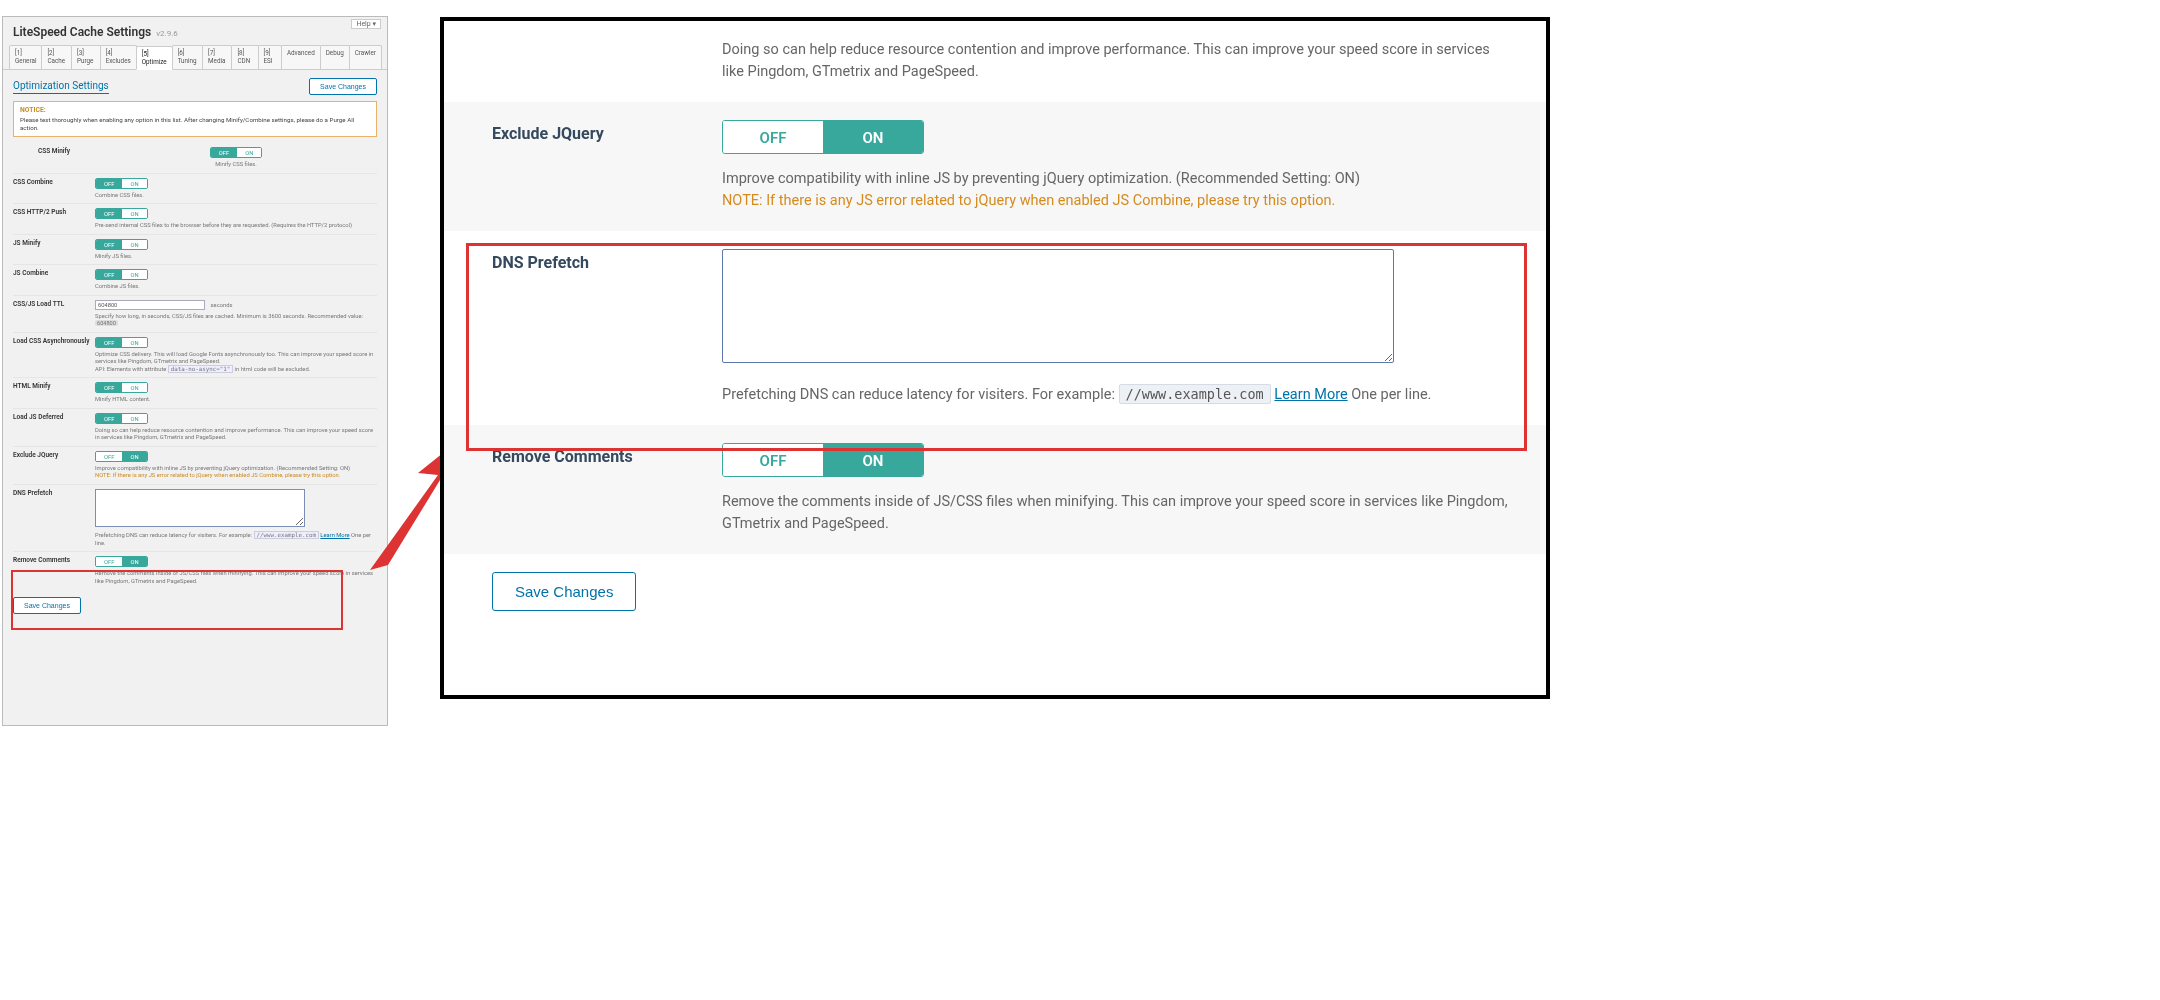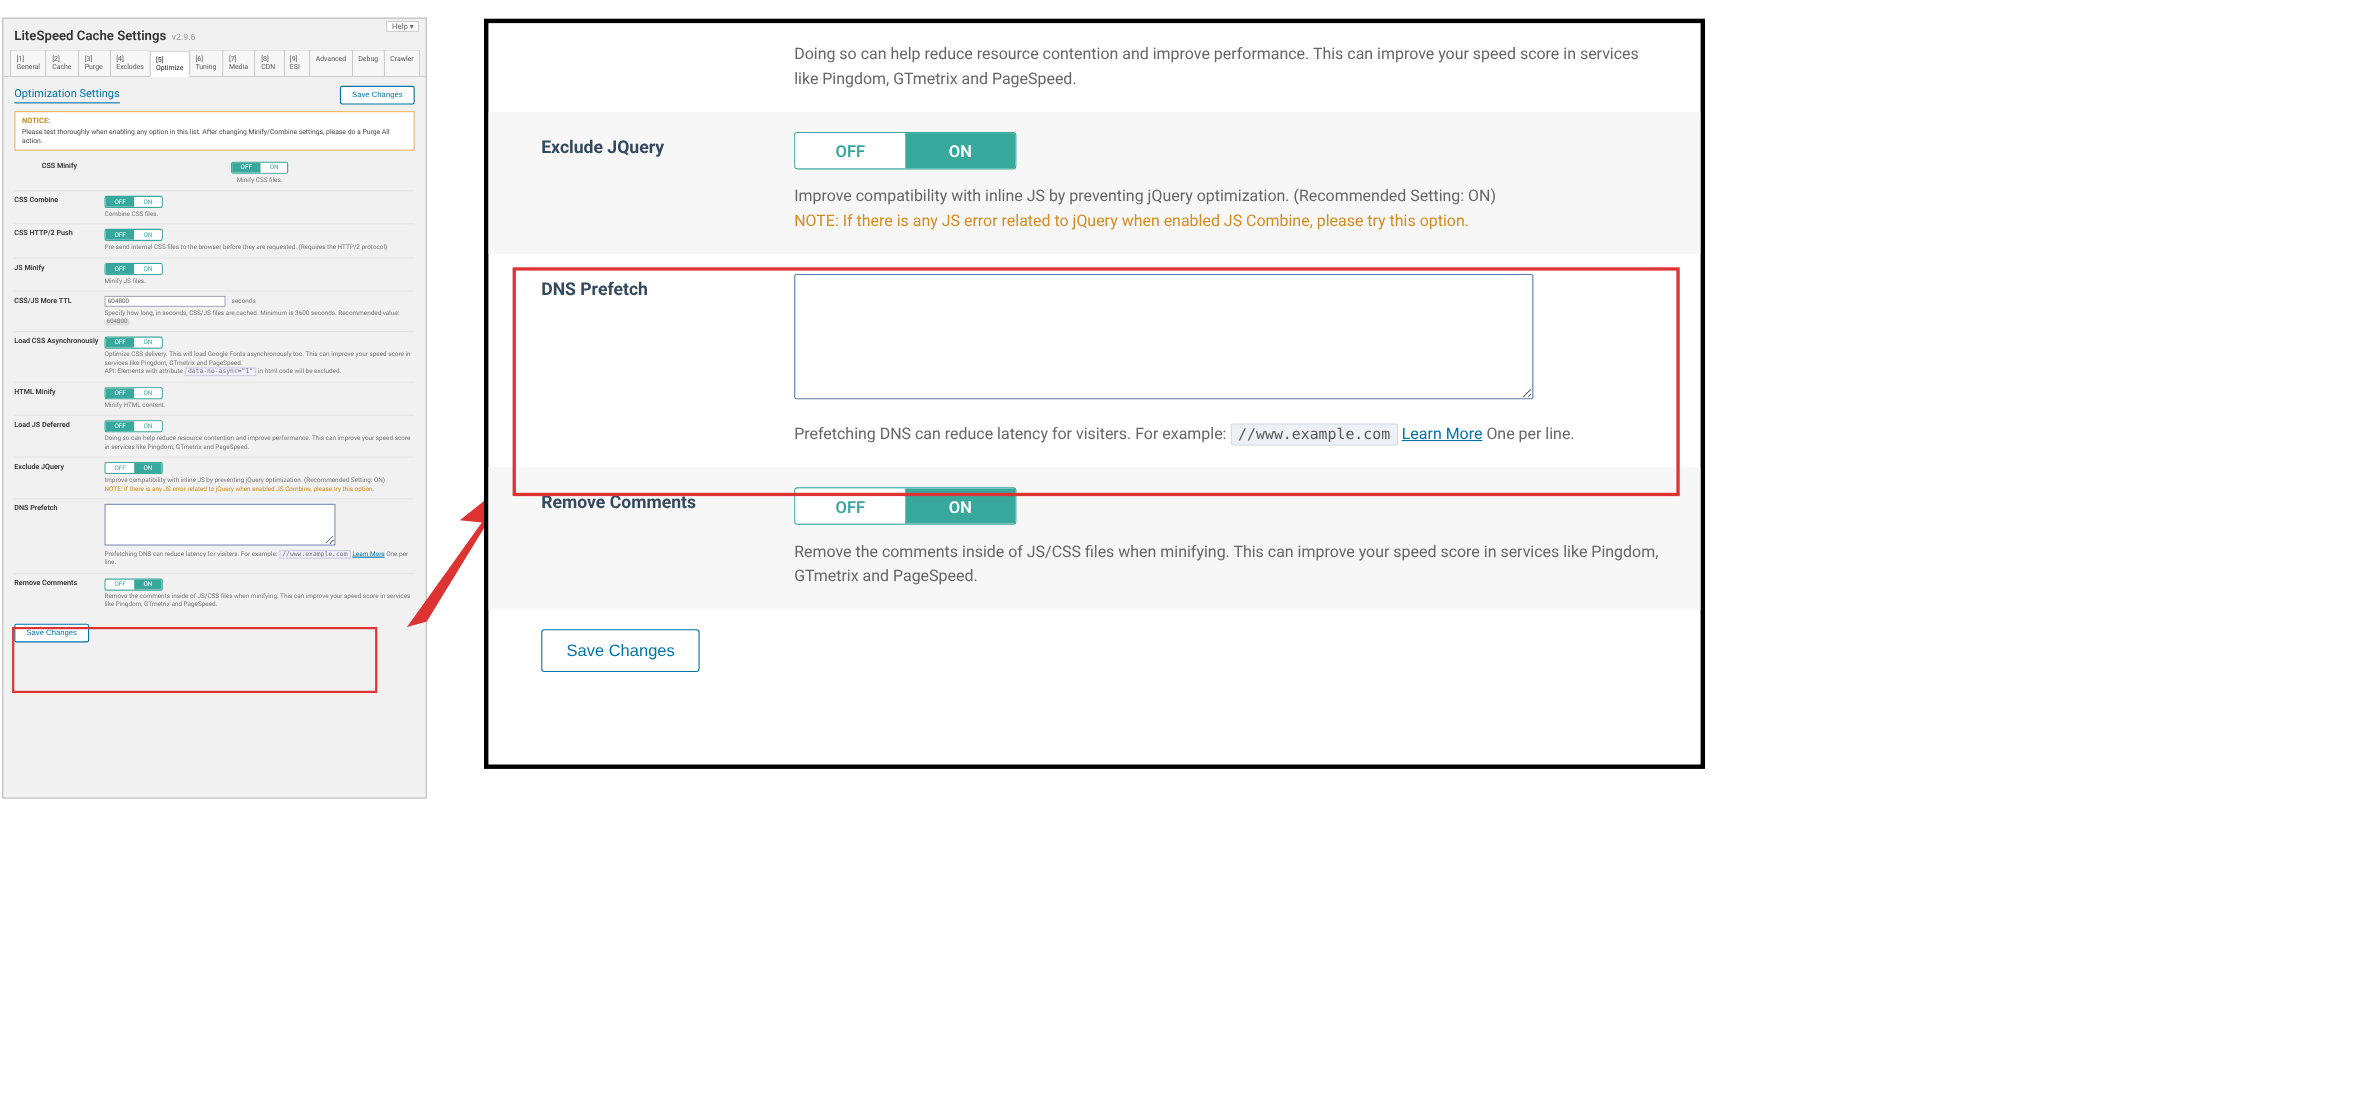--- a/index.html
+++ b/index.html
@@ -214,24 +214,34 @@
         <div class="lp-label">JS Minify</div>
         <div class="lp-ctrl">
           <div class="mini-toggle">
               <span class="mt-off active">OFF</span>
               <span class="mt-on inactive">ON</span>
             </div>
           <div class="lp-desc">Minify JS files.</div>
         </div>
       </div>
 
-
-
-      <div class="lp-row">
-        <div class="lp-label">CSS/JS More TTL</div>
+      <div class="lp-row">
+        <div class="lp-label">JS Combine</div>
+        <div class="lp-ctrl">
+          <div class="mini-toggle">
+              <span class="mt-off active">OFF</span>
+              <span class="mt-on inactive">ON</span>
+            </div>
+          <div class="lp-desc">Combine JS files.</div>
+        </div>
+      </div>
+
+
+      <div class="lp-row">
+        <div class="lp-label">CSS/JS Load TTL</div>
         <div class="lp-ctrl">
           <input class="lp-input" value="604800" style="">
           <span class="lp-unit">seconds</span>
           <div class="lp-desc"><span>Specify how long, in seconds, CSS/JS files are cached. Minimum is 3600 seconds. Recommended value: </span><span class="lp-badge">604800</span></div>
         </div>
       </div>
 
       <div class="lp-row">
         <div class="lp-label">Load CSS Asynchronously</div>
         <div class="lp-ctrl">

